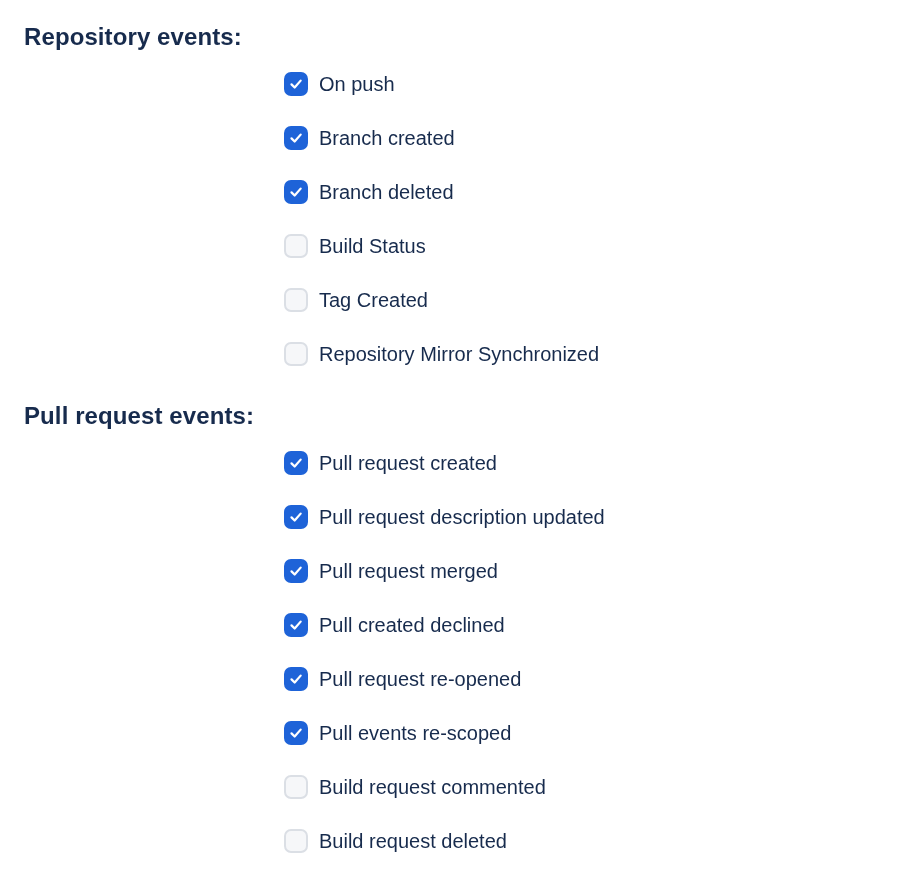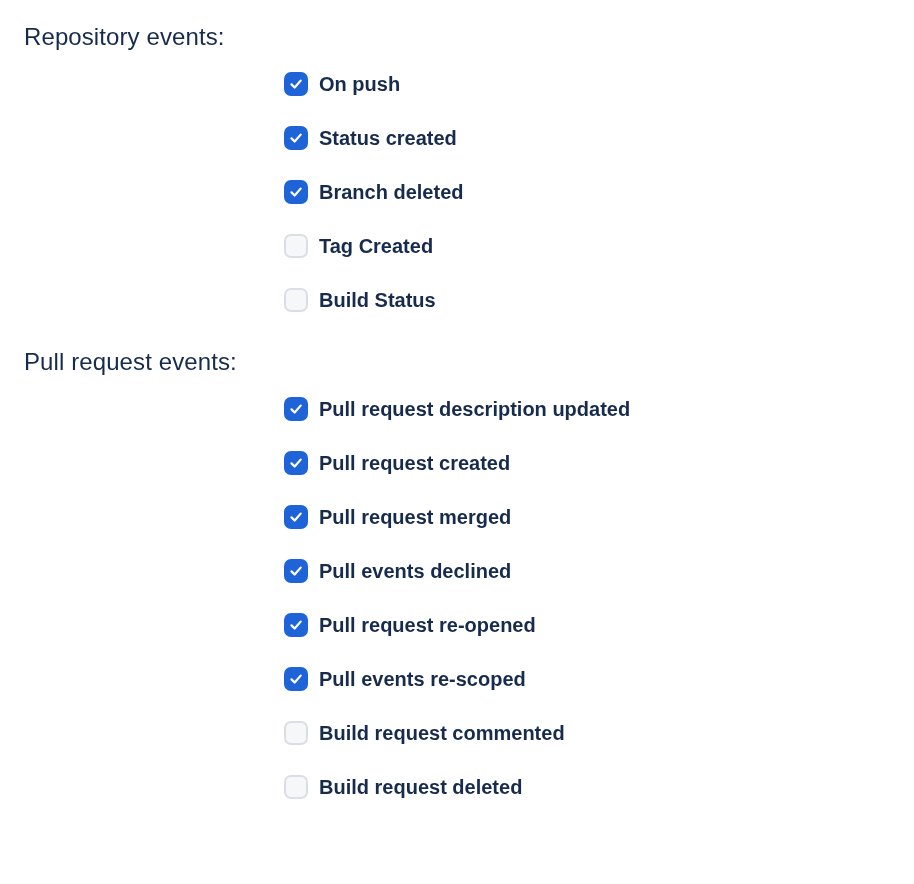--- a/index.html
+++ b/index.html
@@ -14,31 +14,30 @@
     padding-top: 20px;
     font-family: "Liberation Sans", "DejaVu Sans", sans-serif;
     color: #172B4D;
     overflow: hidden;
   }
   .section-title {
     margin: 0 0 0 24px;
     height: 34px;
     line-height: 34px;
     font-size: 24px;
-    font-weight: 400;
+    font-weight: 700;
     letter-spacing: 0.1px;
     color: #172B4D;
   }
   .section-title.mt {
     margin-top: 18px;
   }
   .rows {
     margin-left: 284px;
     margin-top: 3px;
-    font-weight: bold;
   }
   .row {
     height: 54px;
     display: flex;
     align-items: center;
   }
   .cb {
     width: 24px;
     height: 24px;
     box-sizing: border-box;
@@ -85,74 +84,78 @@
           </svg>
         </span>
       <span class="cb-label">On push</span>
     </div>
     <div class="row">
       <span class="cb checked" role="checkbox" aria-checked="true">
           <svg class="check" width="18" height="18" viewBox="0 0 24 24">
             <path d="M6 12.5l4.2 4.2 8-9.2" fill="none" stroke="#FFFFFF" stroke-width="3" stroke-linecap="round" stroke-linejoin="round"></path>
           </svg>
         </span>
-      <span class="cb-label">Status created</span>
+      <span class="cb-label">Branch created</span>
     </div>
     <div class="row">
       <span class="cb checked" role="checkbox" aria-checked="true">
           <svg class="check" width="18" height="18" viewBox="0 0 24 24">
             <path d="M6 12.5l4.2 4.2 8-9.2" fill="none" stroke="#FFFFFF" stroke-width="3" stroke-linecap="round" stroke-linejoin="round"></path>
           </svg>
         </span>
       <span class="cb-label">Branch deleted</span>
     </div>
     <div class="row">
       <span class="cb" role="checkbox" aria-checked="false"></span>
+      <span class="cb-label">Build Status</span>
+    </div>
+    <div class="row">
+      <span class="cb" role="checkbox" aria-checked="false"></span>
       <span class="cb-label">Tag Created</span>
     </div>
     <div class="row">
       <span class="cb" role="checkbox" aria-checked="false"></span>
-      <span class="cb-label">Build Status</span>
+      <span class="cb-label">Repository Mirror Synchronized</span>
     </div>
   </div>
 
   <h2 class="section-title mt">Pull request events:</h2>
 
   <div class="rows">
     <div class="row">
       <span class="cb checked" role="checkbox" aria-checked="true">
           <svg class="check" width="18" height="18" viewBox="0 0 24 24">
             <path d="M6 12.5l4.2 4.2 8-9.2" fill="none" stroke="#FFFFFF" stroke-width="3" stroke-linecap="round" stroke-linejoin="round"></path>
           </svg>
         </span>
-      <span class="cb-label">Pull request description updated</span>
+      <span class="cb-label">Pull request created</span>
     </div>
     <div class="row">
       <span class="cb checked" role="checkbox" aria-checked="true">
           <svg class="check" width="18" height="18" viewBox="0 0 24 24">
             <path d="M6 12.5l4.2 4.2 8-9.2" fill="none" stroke="#FFFFFF" stroke-width="3" stroke-linecap="round" stroke-linejoin="round"></path>
           </svg>
         </span>
-      <span class="cb-label">Pull request created</span>
+      <span class="cb-label">Pull request description updated</span>
     </div>
     <div class="row">
       <span class="cb checked" role="checkbox" aria-checked="true">
           <svg class="check" width="18" height="18" viewBox="0 0 24 24">
             <path d="M6 12.5l4.2 4.2 8-9.2" fill="none" stroke="#FFFFFF" stroke-width="3" stroke-linecap="round" stroke-linejoin="round"></path>
           </svg>
         </span>
       <span class="cb-label">Pull request merged</span>
     </div>
     <div class="row">
       <span class="cb checked" role="checkbox" aria-checked="true">
           <svg class="check" width="18" height="18" viewBox="0 0 24 24">
             <path d="M6 12.5l4.2 4.2 8-9.2" fill="none" stroke="#FFFFFF" stroke-width="3" stroke-linecap="round" stroke-linejoin="round"></path>
           </svg>
         </span>
-      <span class="cb-label">Pull events declined</span>
+      <span class="cb-label">Pull created declined</span>
     </div>
     <div class="row">
       <span class="cb checked" role="checkbox" aria-checked="true">
           <svg class="check" width="18" height="18" viewBox="0 0 24 24">
             <path d="M6 12.5l4.2 4.2 8-9.2" fill="none" stroke="#FFFFFF" stroke-width="3" stroke-linecap="round" stroke-linejoin="round"></path>
           </svg>
         </span>
       <span class="cb-label">Pull request re-opened</span>
     </div>
     <div class="row">

